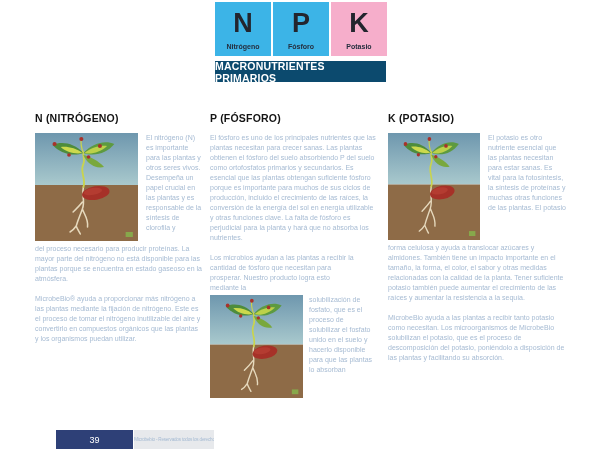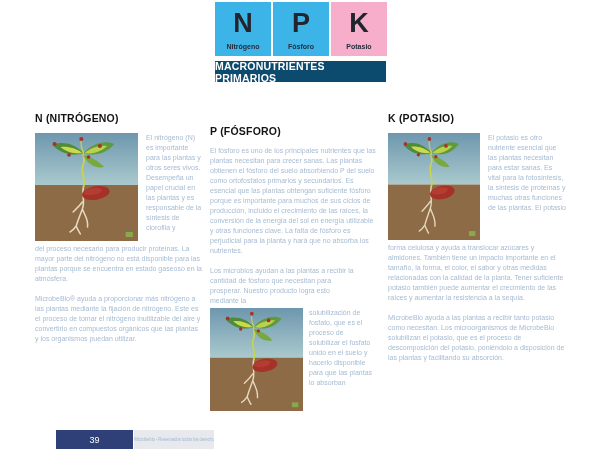--- a/index.html
+++ b/index.html
@@ -16,21 +16,21 @@
   .npk-letter{font-size:27px;font-weight:bold;color:#23252e;line-height:1;margin-top:8px;}
   .npk-label{position:absolute;bottom:6px;width:100%;text-align:center;font-size:7px;font-weight:bold;color:#252e3e;}
   .banner{
     position:absolute;left:215px;top:61px;width:171px;height:21px;background:#0c4a6e;
     display:flex;align-items:center;justify-content:center;
   }
   .banner span{color:#ffffff;font-size:10.5px;font-weight:bold;letter-spacing:.2px;}
   
   .col{position:absolute;top:112px;}
   .col1{left:35px;width:168px;}
-  .col2{left:210px;width:166px;margin-top:13px;}
+  .col2{left:210px;width:166px;}
   .col3{left:388px;width:178px;}
   h2.colhead{margin:0 0 9px 0;font-size:10.5px;font-weight:bold;color:#141414;letter-spacing:.2px;}
   .body-text{font-size:7px;line-height:10px;color:#a6bbd3;}
   .img-row{display:flex;align-items:flex-start;}
   .illus{display:block;flex:none;}
   .illus.c1{width:103px;height:108px;}
   .illus.c2{width:93px;height:103px;}
   .illus.c3{width:92px;height:107px;}
   .beside{margin-left:8px;}
   .c1-beside{width:57px;}

